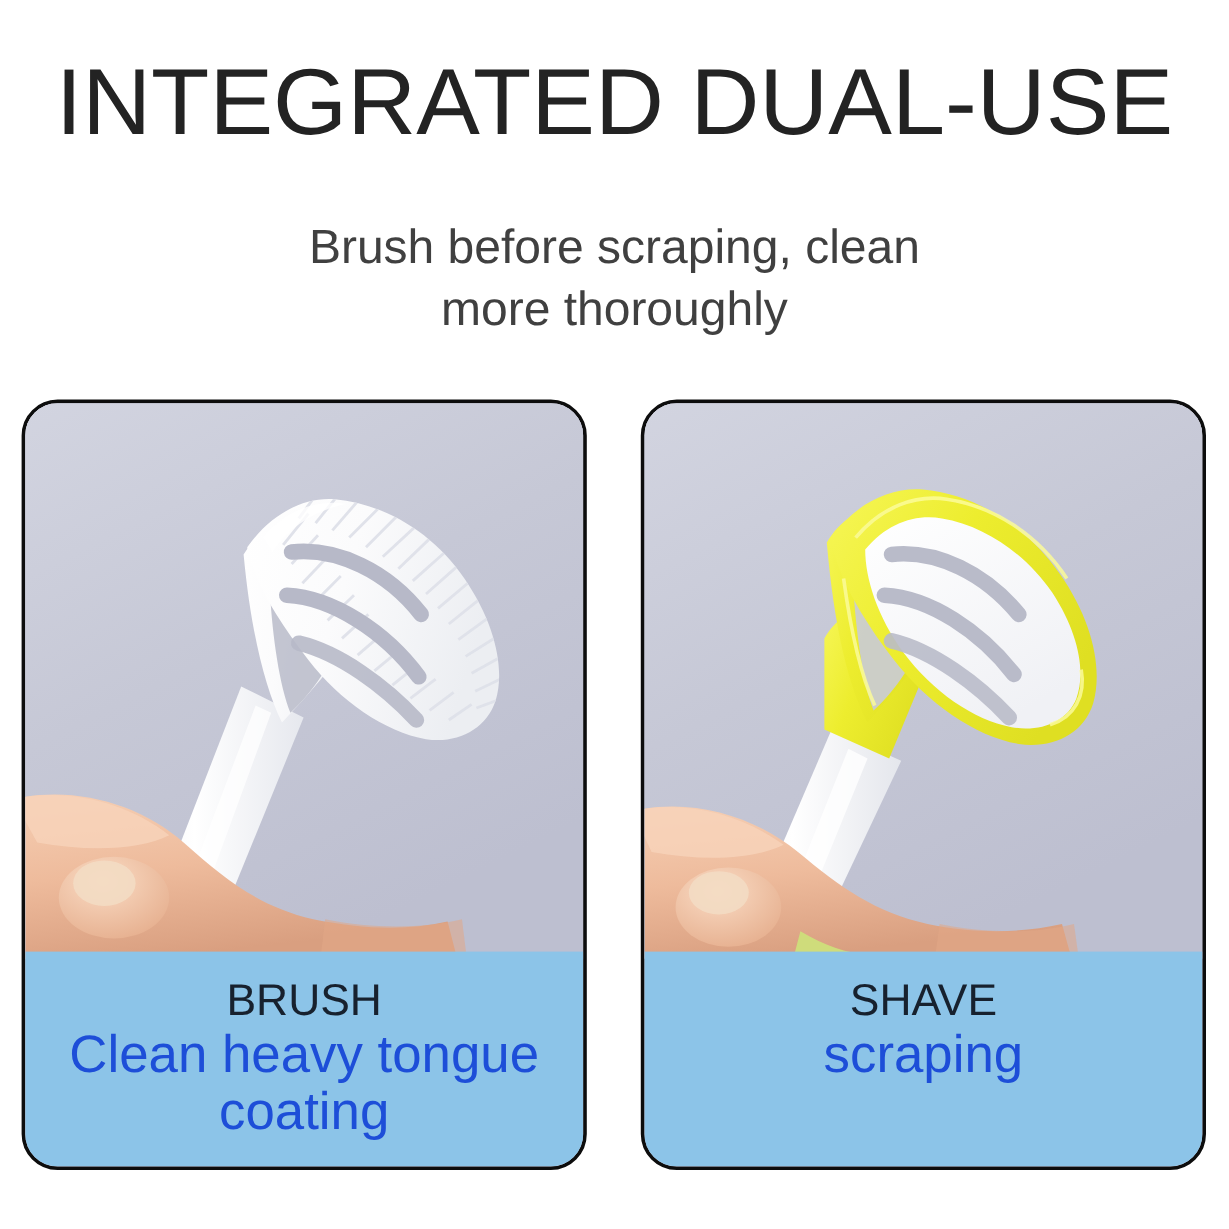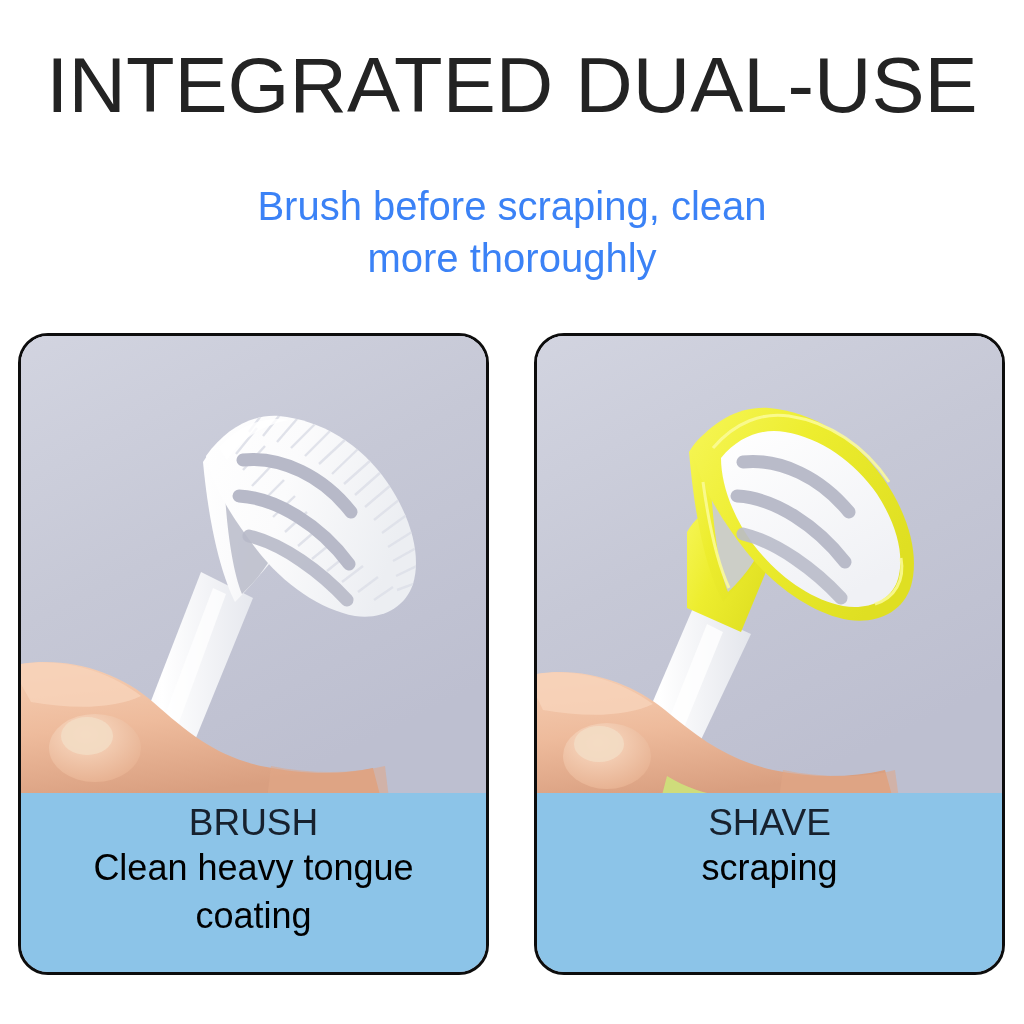--- a/index.html
+++ b/index.html
@@ -21,21 +21,21 @@
     line-height:82px;
     font-weight:400;
     letter-spacing:0px;
     transform:scaleX(1.02);
     transform-origin:50% 50%;
     white-space:nowrap;
   }
   .subtitle{
     position:absolute;left:162px;top:180px;width:700px;
     text-align:center;
-    color:#3b82f6;
+    color:#404040;
     font-size:40px;
     line-height:52px;
     font-weight:400;
   }
 
   
   .panels{
     position:absolute;left:0;top:333px;width:1024px;height:645px;
   }
   .panel{
@@ -54,32 +54,32 @@
     background:linear-gradient(160deg,#cfd1de 0%,#c5c7d5 45%,#bfc1d1 100%);
     overflow:hidden;
   }
   .photo svg{position:absolute;left:0;top:0;width:100%;height:100%;}
 
   .caption{
     position:absolute;left:0;bottom:0;width:100%;height:179px;
     background:#8cc4e8;
     text-align:center;
     box-sizing:border-box;
-    padding-top:9px;
+    padding-top:20px;
   }
   .cap-title{
     color:#17212e;
     font-size:37px;
     line-height:42px;
     font-weight:400;
     margin:0;
   }
   .cap-desc{
-    color:#000000;
-    font-size:36px;
+    color:#1d4ed8;
+    font-size:44px;
     line-height:48px;
     font-weight:400;
     margin:0;
     padding:0 6px;
   }
 </style>
 </head>
 <body>
 
 <div class="page">

